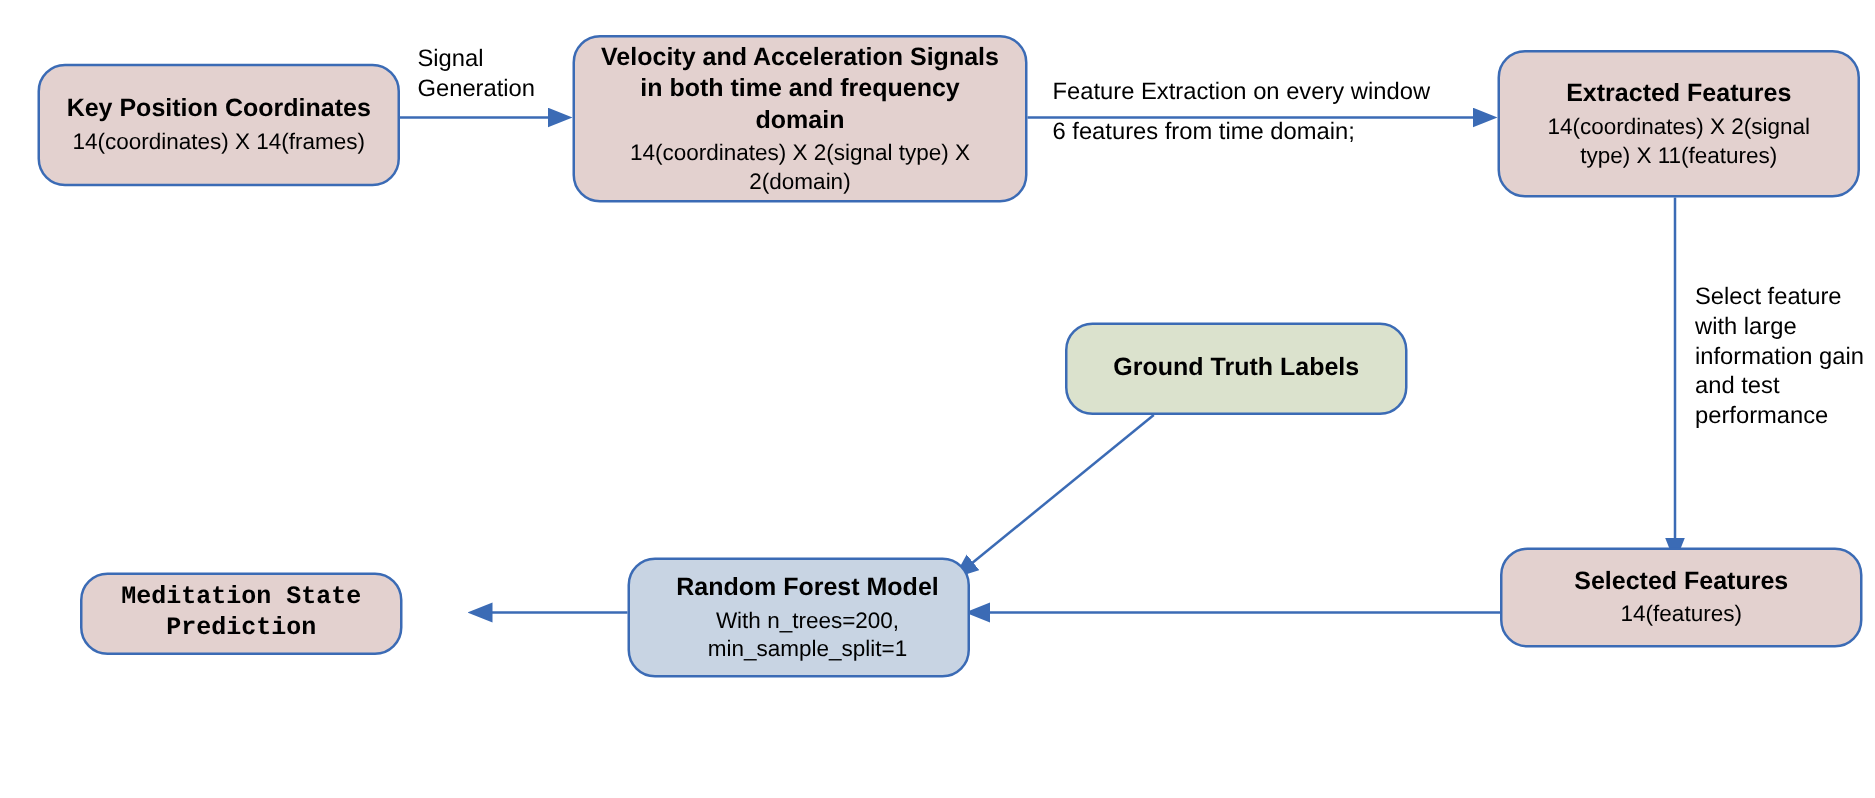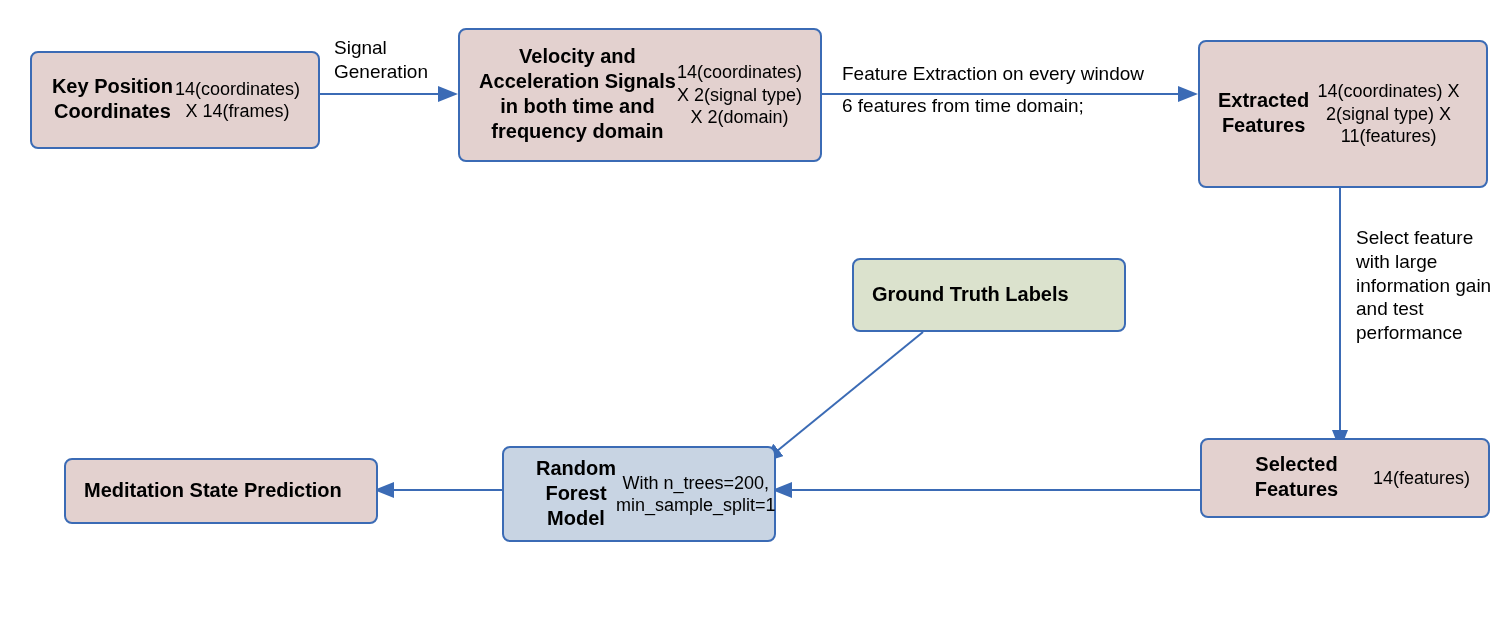--- a/index.html
+++ b/index.html
@@ -7,25 +7,26 @@
     width: 1500px;
     height: 638px;
     position: relative;
     background: #ffffff;
     font-family: Arial, Helvetica, sans-serif;
     color: #000;
   }
   .node {
     position: absolute;
     border: 2px solid #3b6bb5;
-    border-radius: 8px;
+    border-radius: 22px;
     padding: 12px 18px;
     text-align: center;
     display: flex;
-    flex-direction: row;
+    flex-direction: column;
+    justify-content: center;
     align-items: center;
   }
   .pink { background: #e3d1cf; }
   .blue { background: #c8d4e3; }
   .green { background: #dbe2cd; }
   .node-title {
     font-weight: 700;
     font-size: 20px;
     line-height: 1.25;
     margin-bottom: 2px;
@@ -84,40 +85,40 @@
 <div class="node pink" style="left:30px; top:51px; width:290px; height:98px;">
   <div class="node-title">Key Position Coordinates</div>
   <div class="node-sub">14(coordinates) X 14(frames)</div>
 </div>
 
 <div class="node pink" style="left:458px; top:28px; width:364px; height:134px;">
   <div class="node-title">Velocity and Acceleration Signals in both time and frequency domain</div>
   <div class="node-sub">14(coordinates) X 2(signal type) X 2(domain)</div>
 </div>
 
-<div class="node pink" style="left:1198px; top:40px; width:290px; height:148px;">
+<div class="node pink" style="left:1198px; top:40px; width:290px; height:118px;">
   <div class="node-title">Extracted Features</div>
   <div class="node-sub">14(coordinates) X 2(signal type) X 11(features)</div>
 </div>
 
 <div class="node green" style="left:852px; top:258px; width:274px; height:74px;">
   <div class="node-title">Ground Truth Labels</div>
 </div>
 
 <div class="node pink" style="left:1200px; top:438px; width:290px; height:80px;">
   <div class="node-title">Selected Features</div>
   <div class="node-sub">14(features)</div>
 </div>
 
 <div class="node blue" style="left:502px; top:446px; width:274px; height:96px;padding-left:32px;">
   <div class="node-title">Random Forest Model</div>
   <div class="node-sub">With n_trees=200, min_sample_split=1</div>
 </div>
 
-<div class="node pink" style="left:64px; top:458px; width:314px; height:66px;">
+<div class="node pink" style="left:64px; top:458px; width:258px; height:66px;font-family:Liberation Mono, monospace;">
   <div class="node-title">Meditation State Prediction</div>
 </div>
 
 <div class="edge-label" style="left:334px; top:36px; width:130px;">
   <span>Signal Generation</span>
 </div>
 
 <div class="edge-label" style="left:842px; top:62px; width:360px;">
   <div>Feature Extraction on every window</div>
   <div style="height:8px;"></div>

